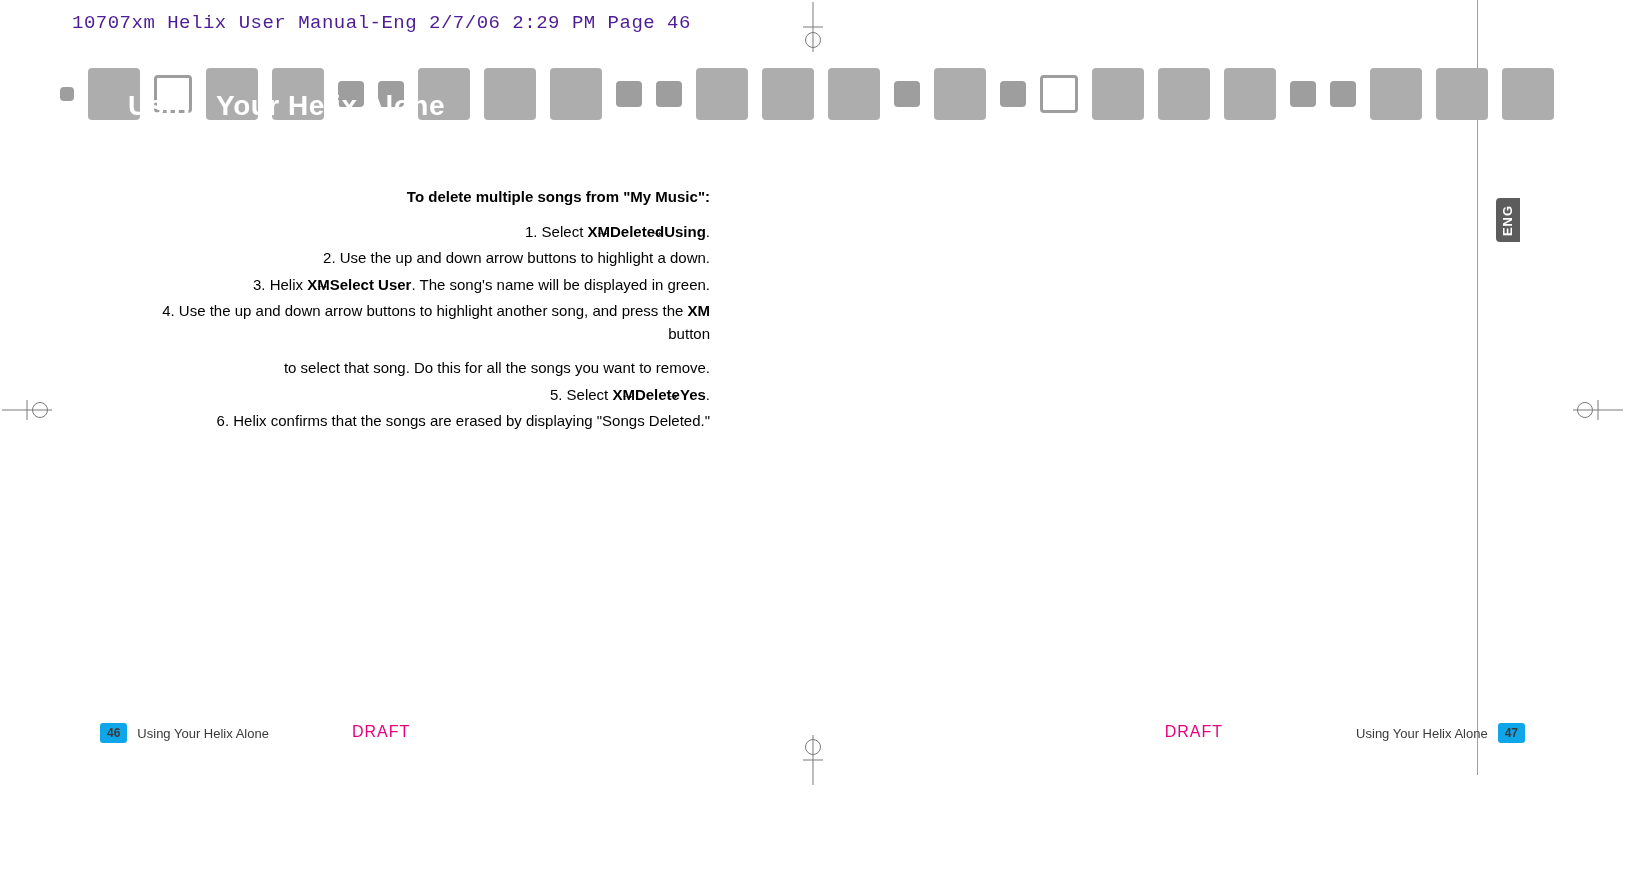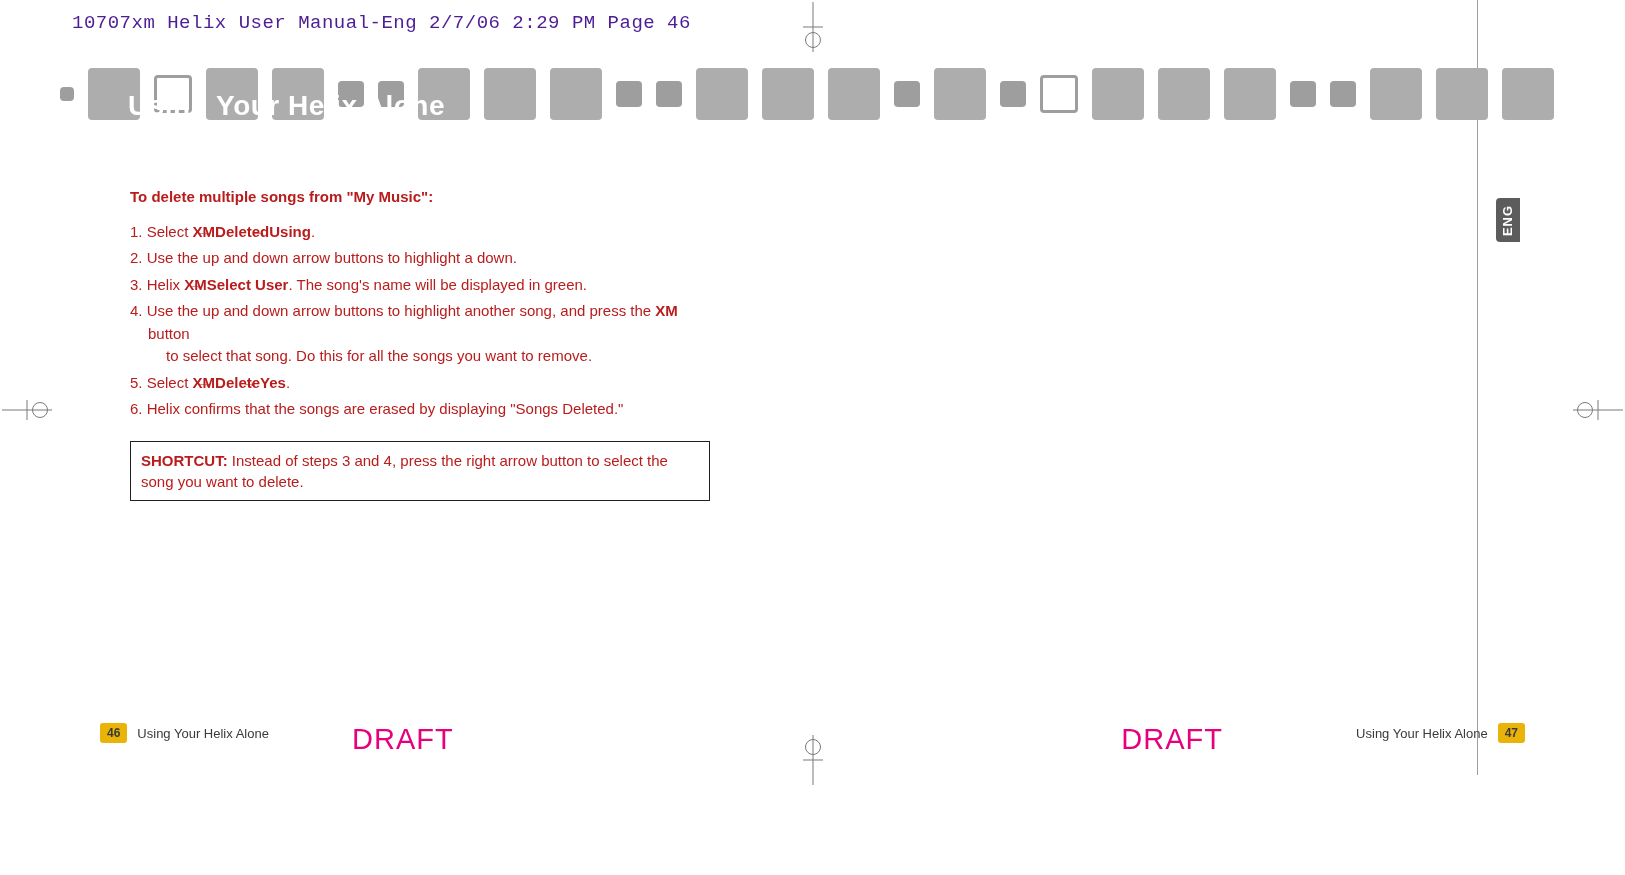--- a/index.html
+++ b/index.html
@@ -110,21 +110,22 @@
   }
 
   
   .content {
     position: absolute;
     top: 186px;
     left: 130px;
     width: 580px;
     font-size: 15px;
     line-height: 1.5;
-    color: #b91c1c;
+    color: #000000;
+    text-align: right;
   }
   .content .intro {
     font-weight: 600;
     margin-bottom: 12px;
   }
   .content ol {
     list-style: none;
     counter-reset: step;
   }
   .content ol li {
@@ -133,20 +134,21 @@
     padding-left: 18px;
     text-indent: -18px;
   }
   .content ol li::before {
     content: counter(step) ". ";
   }
   .content ol li .indent {
     display: block;
     padding-left: 18px;
     text-indent: 0;
+    margin-top: 12px;
   }
   .content strong { font-weight: 700; }
   .arrow {
     font-family: Arial, sans-serif;
     display: inline-block;
     transform: translateY(-1px);
   }
 
   .shortcut-box {
     margin-top: 20px;
@@ -190,29 +192,29 @@
   .footer .pg-right {
     display: flex;
     align-items: center;
     gap: 10px;
     font-size: 13px;
     color: #3a3a3a;
   }
   .footer .pg-left  { position: absolute; left: 0; }
   .footer .pg-right { position: absolute; right: 0; }
   .footer .pgnum {
-    background: #eab308;
+    background: #0ea5e9;
     padding: 3px 7px;
     border-radius: 3px;
     font-weight: 700;
     font-size: 12px;
   }
   .footer .draft {
     position: absolute;
-    font-size: 29px;
+    font-size: 16px;
     font-weight: 400;
     color: #e6007e;
     letter-spacing: 1px;
   }
   .footer .draft.l { left: 252px; }
   .footer .draft.r { right: 302px; }
 
   
   .banner { z-index: 1; }
 </style>
@@ -290,23 +292,20 @@
       <span class="indent">to select that song. Do this for all the songs you want to remove.</span>
     </li>
     <li>
       <span>Select </span><strong>XM</strong><span class="arrow"> → </span><strong>Delete</strong><span class="arrow"> → </span><strong>Yes</strong><span>.</span>
     </li>
     <li>
       <span>Helix confirms that the songs are erased by displaying "Songs Deleted."</span>
     </li>
   </ol>
 
-  <div class="shortcut-box">
-    <strong>SHORTCUT:</strong><span> Instead of steps 3 and 4, press the right arrow button to select the song you want to delete.</span>
-  </div>
 </div>
 
 <div class="footer">
   <div class="pg-left">
     <span class="pgnum">46</span>
     <span>Using Your Helix Alone</span>
   </div>
   <div class="draft l">DRAFT</div>
   <div class="draft r">DRAFT</div>
   <div class="pg-right">

